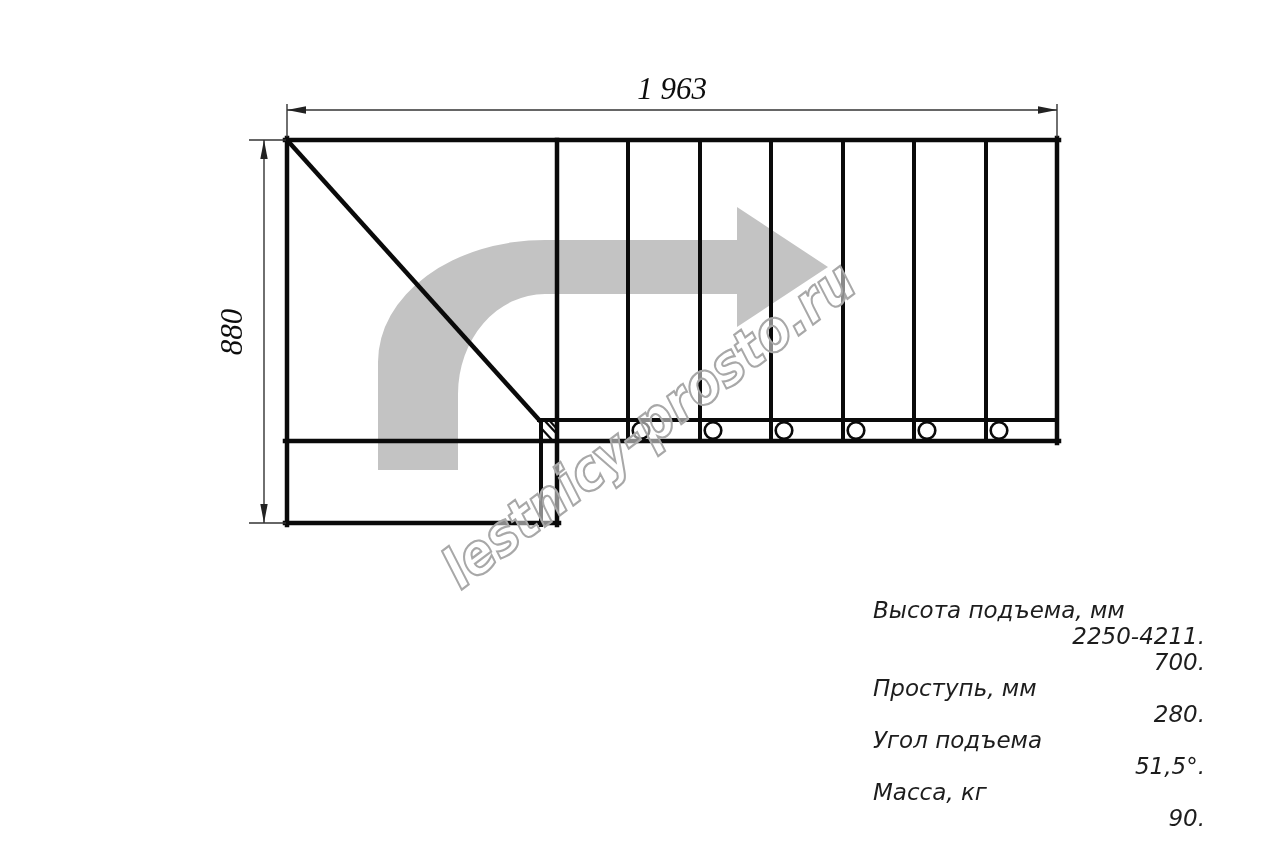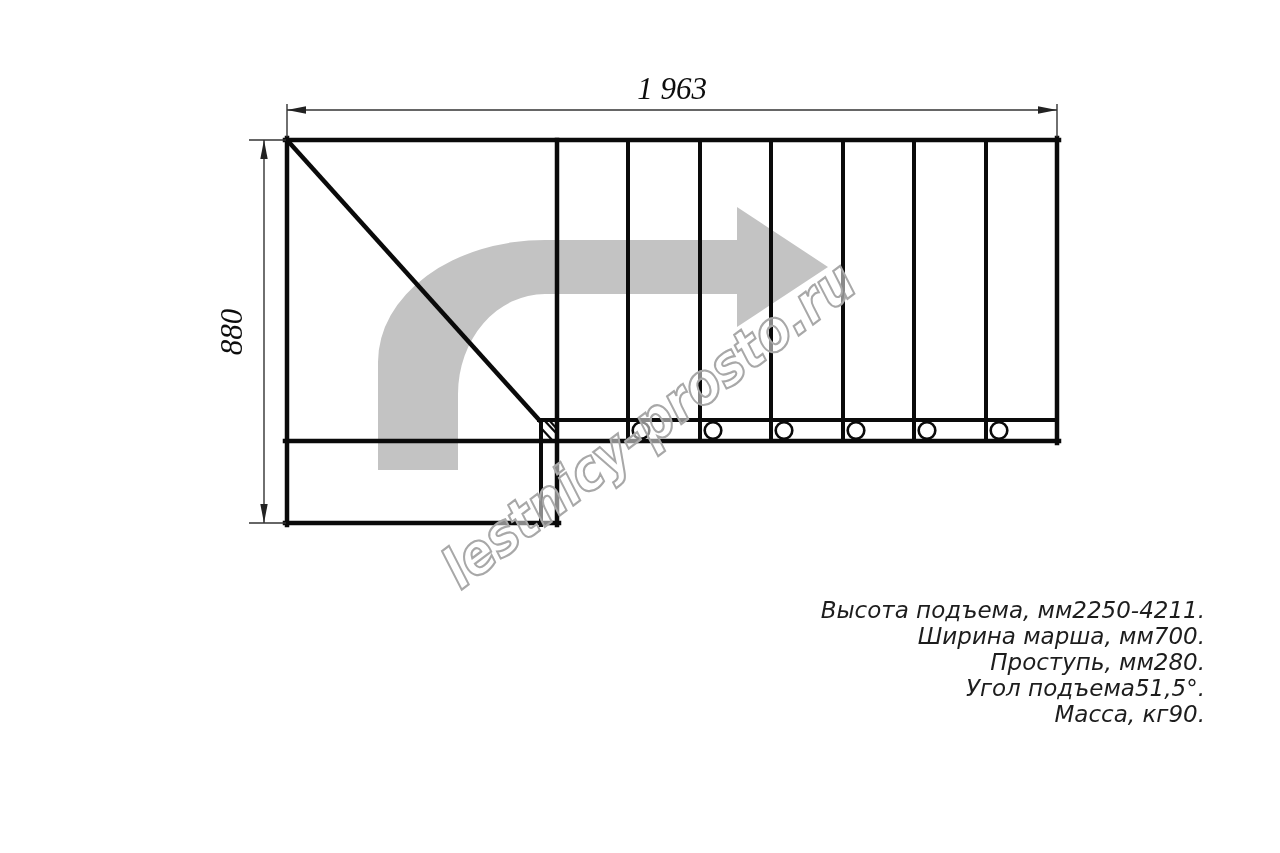--- a/index.html
+++ b/index.html
@@ -21,21 +21,21 @@
     font-style:italic;
     font-size:56px;
     fill:rgba(255,255,255,0.52);
     stroke-width:2.2px;
   }
   .specs {
     position:absolute; left:873px; top:597px; width:332px;
     font-family:"DejaVu Sans", sans-serif;
     font-style:italic; font-size:23px; color:#1d1d1d;
   }
-  .spec-row { display:flex; justify-content:flex-end; line-height:26px; white-space:nowrap; }
+  .spec-row { display:flex; justify-content:center; line-height:26px; white-space:nowrap;flex-direction:column; }
   .spec-value { text-align:right; }
 </style>
 </head>
 <body>
 
 <div class="page">
 
   <svg class="plan" viewBox="0 0 1280 853">
 
     <path fill="#c3c3c3" d="M 378 470 L 378 362 A 167 122 0 0 1 545 240 L 737 240 L 737 207
@@ -106,21 +106,20 @@
 
     <text class="watermark" stroke="#a8a8a8" text-anchor="middle" textLength="500" lengthAdjust="spacingAndGlyphs" transform="translate(648,424) rotate(-37)" x="0" y="20">lestnicy-prosto.ru</text>
   </svg>
 
   <div class="specs">
     <div class="spec-row">
       <span class="spec-label">Высота подъема, мм</span>
       <span class="spec-value">2250-4211.</span>
     </div>
     <div class="spec-row">
-      <span class="spec-label">Ширина марша, мм</span>
       <span class="spec-value">700.</span>
     </div>
     <div class="spec-row">
       <span class="spec-label">Проступь, мм</span>
       <span class="spec-value">280.</span>
     </div>
     <div class="spec-row">
       <span class="spec-label">Угол подъема</span>
       <span class="spec-value">51,5°.</span>
     </div>

